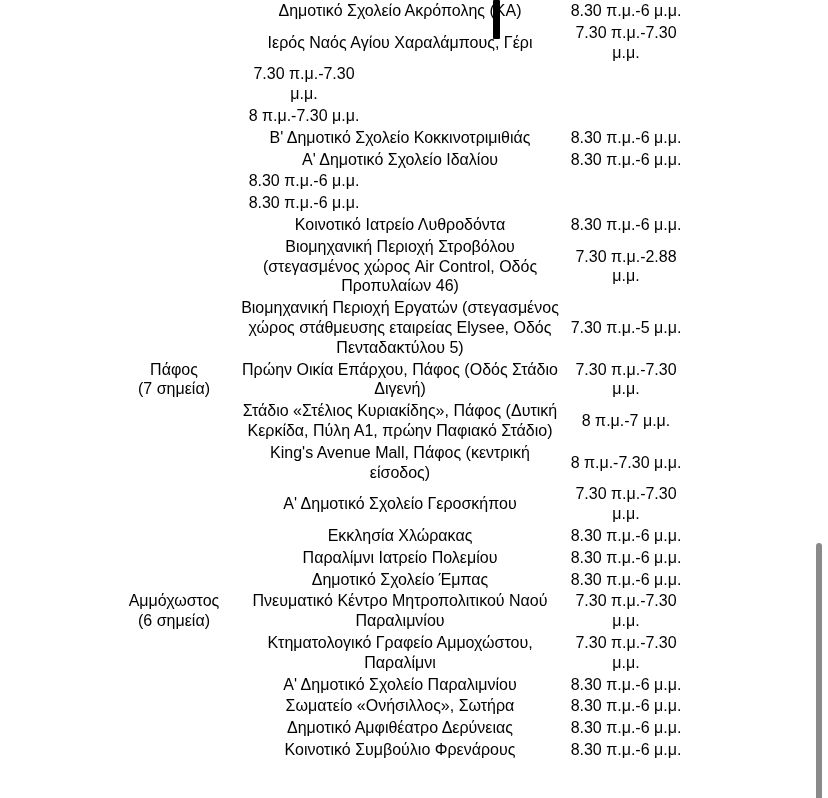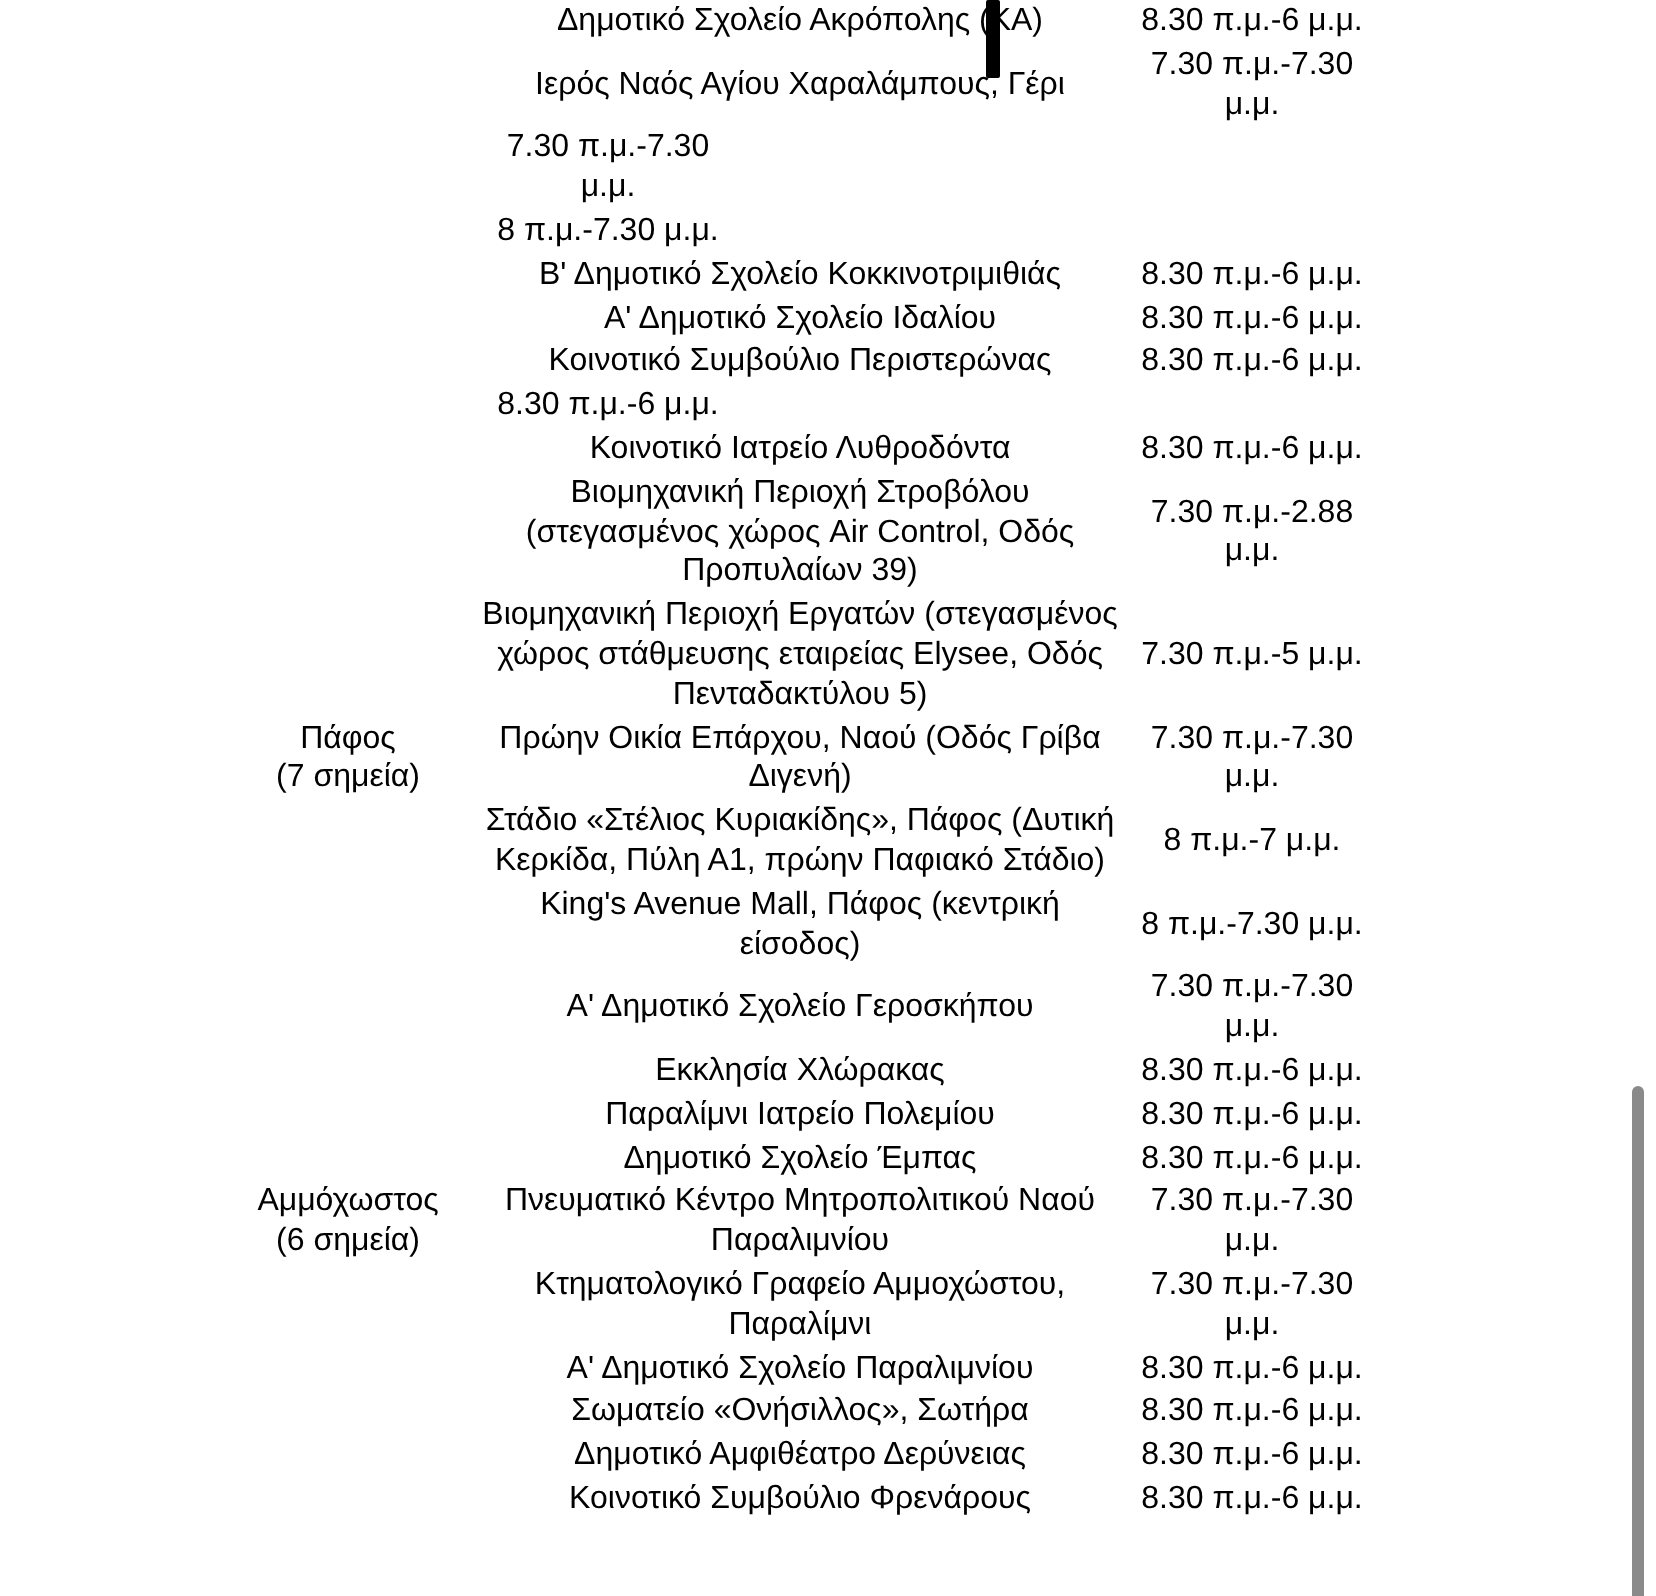--- a/index.html
+++ b/index.html
@@ -93,48 +93,47 @@
         <div class="cell location">Β' Δημοτικό Σχολείο Κοκκινοτριμιθιάς</div>
         <div class="cell hours">8.30 π.μ.-6 μ.μ.</div>
       </div>
       <div class="row">
         <div class="cell region"></div>
         <div class="cell location">Α' Δημοτικό Σχολείο Ιδαλίου</div>
         <div class="cell hours">8.30 π.μ.-6 μ.μ.</div>
       </div>
       <div class="row">
         <div class="cell region"></div>
-        <div class="cell location">Κοινοτικό Συμβούλιο Περιστερώνας</div>
         <div class="cell hours">8.30 π.μ.-6 μ.μ.</div>
       </div>
       <div class="row">
         <div class="cell region"></div>
         <div class="cell hours">8.30 π.μ.-6 μ.μ.</div>
       </div>
       <div class="row">
         <div class="cell region"></div>
         <div class="cell location">Κοινοτικό Ιατρείο Λυθροδόντα</div>
         <div class="cell hours">8.30 π.μ.-6 μ.μ.</div>
       </div>
       <div class="row">
         <div class="cell region"></div>
-        <div class="cell location">Βιομηχανική Περιοχή Στροβόλου (στεγασμένος χώρος Air Control, Οδός Προπυλαίων 39)</div>
+        <div class="cell location">Βιομηχανική Περιοχή Στροβόλου (στεγασμένος χώρος Air Control, Οδός Προπυλαίων 46)</div>
         <div class="cell hours">7.30 π.μ.-2.88 μ.μ.</div>
       </div>
       <div class="row">
         <div class="cell region"></div>
         <div class="cell location">Βιομηχανική Περιοχή Εργατών (στεγασμένος χώρος στάθμευσης εταιρείας Elysee, Οδός Πενταδακτύλου 5)</div>
         <div class="cell hours">7.30 π.μ.-5 μ.μ.</div>
       </div>
       <div class="row">
         <div class="cell region">
           <span class="region-line">Πάφος</span>
           <span class="region-line">(7 σημεία)</span>
         </div>
-        <div class="cell location">Πρώην Οικία Επάρχου, Ναού (Οδός Γρίβα Διγενή)</div>
+        <div class="cell location">Πρώην Οικία Επάρχου, Πάφος (Οδός Στάδιο Διγενή)</div>
         <div class="cell hours">7.30 π.μ.-7.30 μ.μ.</div>
       </div>
       <div class="row">
         <div class="cell region"></div>
         <div class="cell location">Στάδιο «Στέλιος Κυριακίδης», Πάφος (Δυτική Κερκίδα, Πύλη Α1, πρώην Παφιακό Στάδιο)</div>
         <div class="cell hours">8 π.μ.-7 μ.μ.</div>
       </div>
       <div class="row">
         <div class="cell region"></div>
         <div class="cell location">King's Avenue Mall, Πάφος (κεντρική είσοδος)</div>

